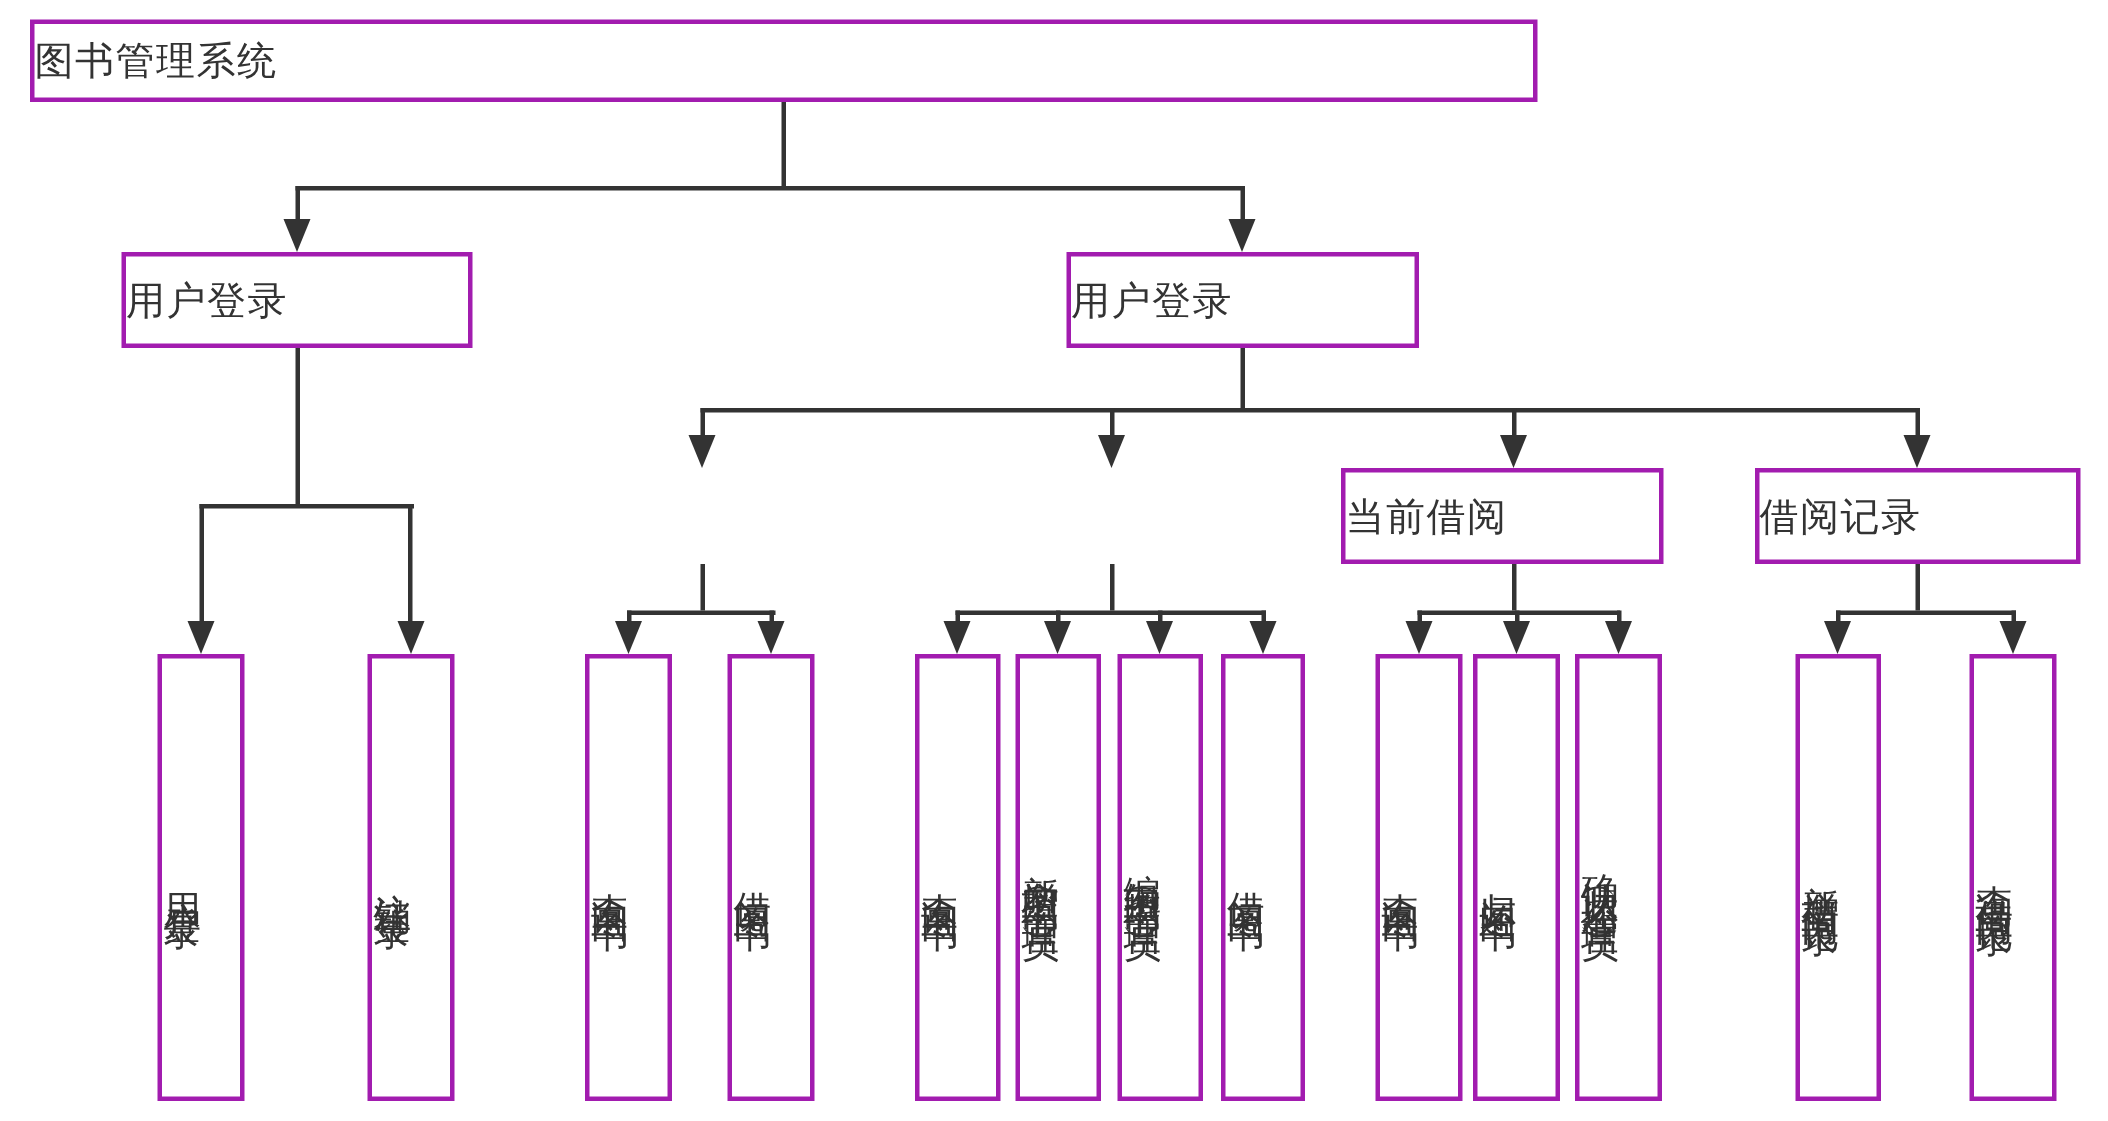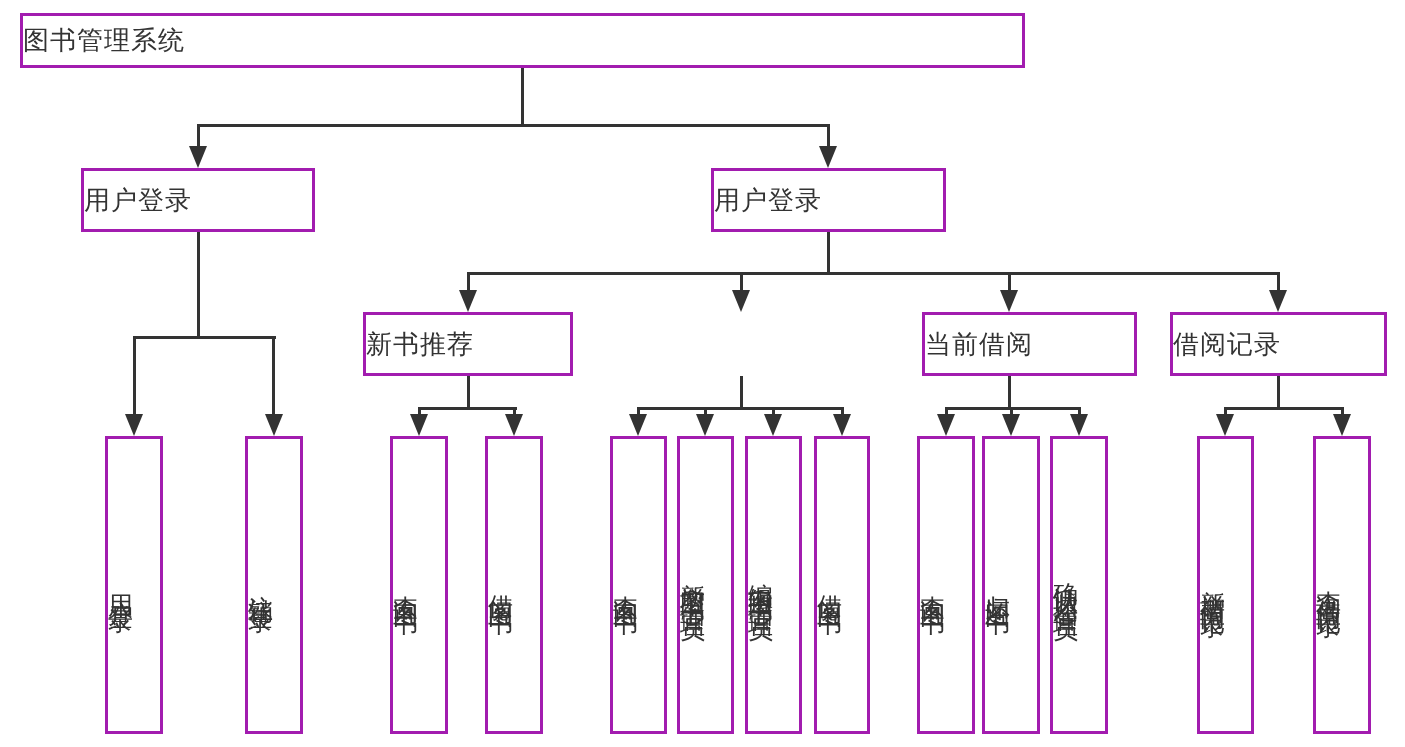--- a/index.html
+++ b/index.html
@@ -65,24 +65,21 @@
   <div class="hline" style="left:467px;top:272px;width:813px"></div>
   <div class="vline" style="left:467px;top:272px;height:22px"></div>
   <div class="arrow" style="left:459px;top:290px"></div>
   <div class="vline" style="left:740px;top:272px;height:22px"></div>
   <div class="arrow" style="left:732px;top:290px"></div>
   <div class="vline" style="left:1008px;top:272px;height:22px"></div>
   <div class="arrow" style="left:1000px;top:290px"></div>
   <div class="vline" style="left:1277px;top:272px;height:22px"></div>
   <div class="arrow" style="left:1269px;top:290px"></div>
 
-  <div class="node h" style="left:363px;top:312px;width:210px;height:64px">
-    <span>新书推荐</span>
-  </div>
-  <div class="node h" style="left:922px;top:312px;width:215px;height:64px">
+  <div class="node h" style="left:894px;top:312px;width:215px;height:64px">
     <span>当前借阅</span>
   </div>
   <div class="node h" style="left:1170px;top:312px;width:217px;height:64px">
     <span>借阅记录</span>
   </div>
 
   <div class="vline" style="left:467px;top:376px;height:31px"></div>
   <div class="hline" style="left:418px;top:407px;width:99px"></div>
   <div class="vline" style="left:418px;top:407px;height:11px"></div>
   <div class="arrow" style="left:410px;top:414px"></div>

